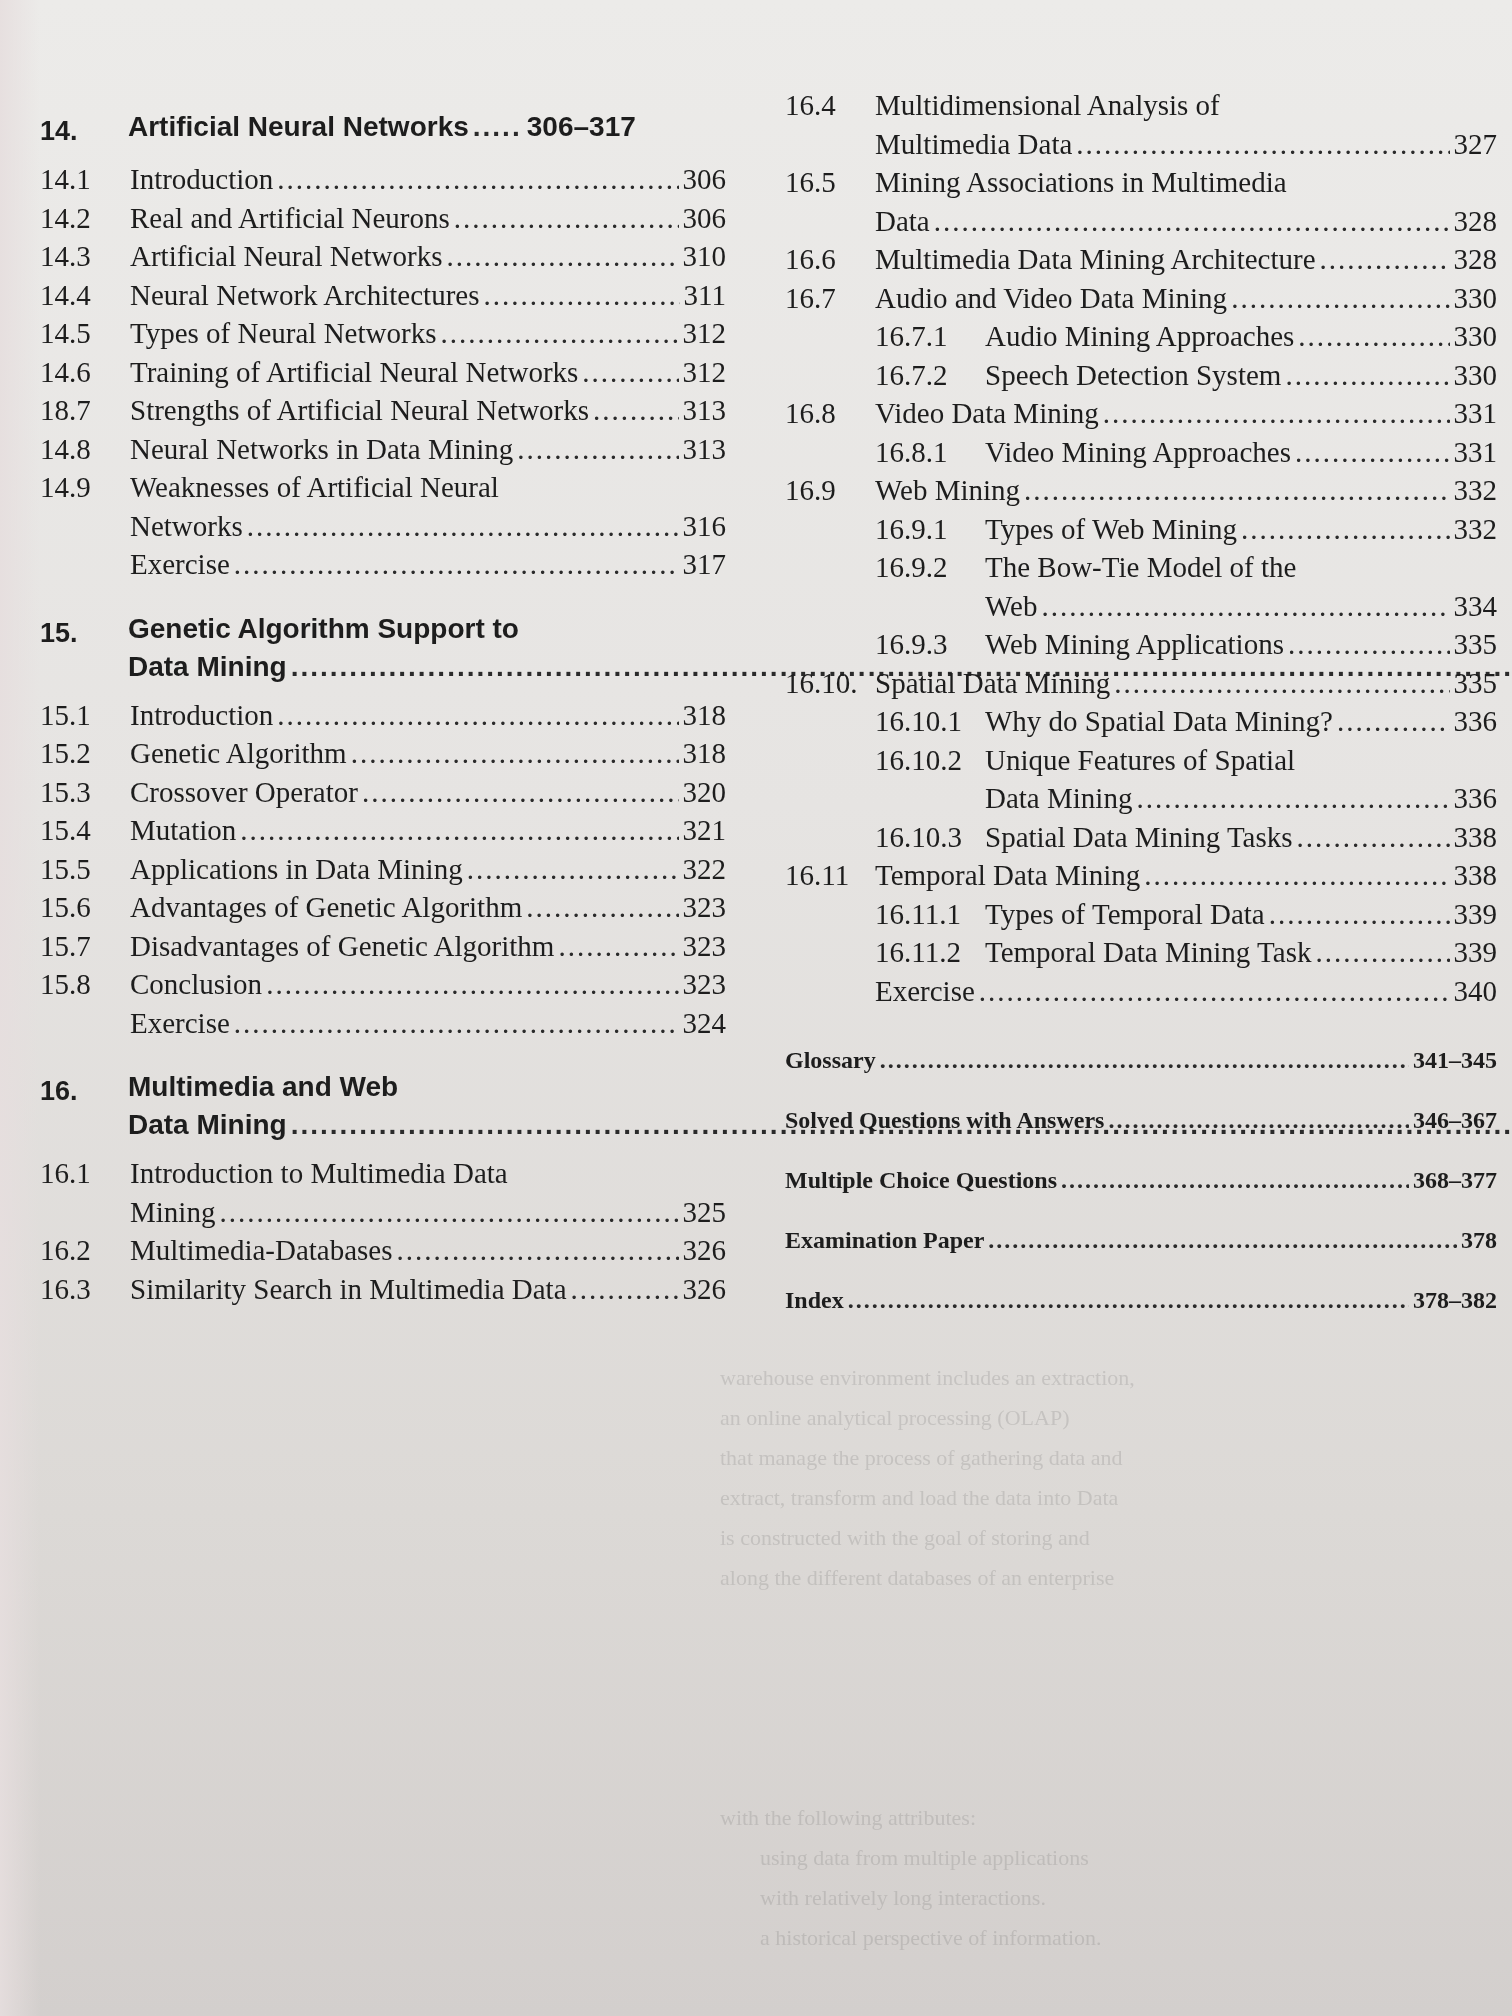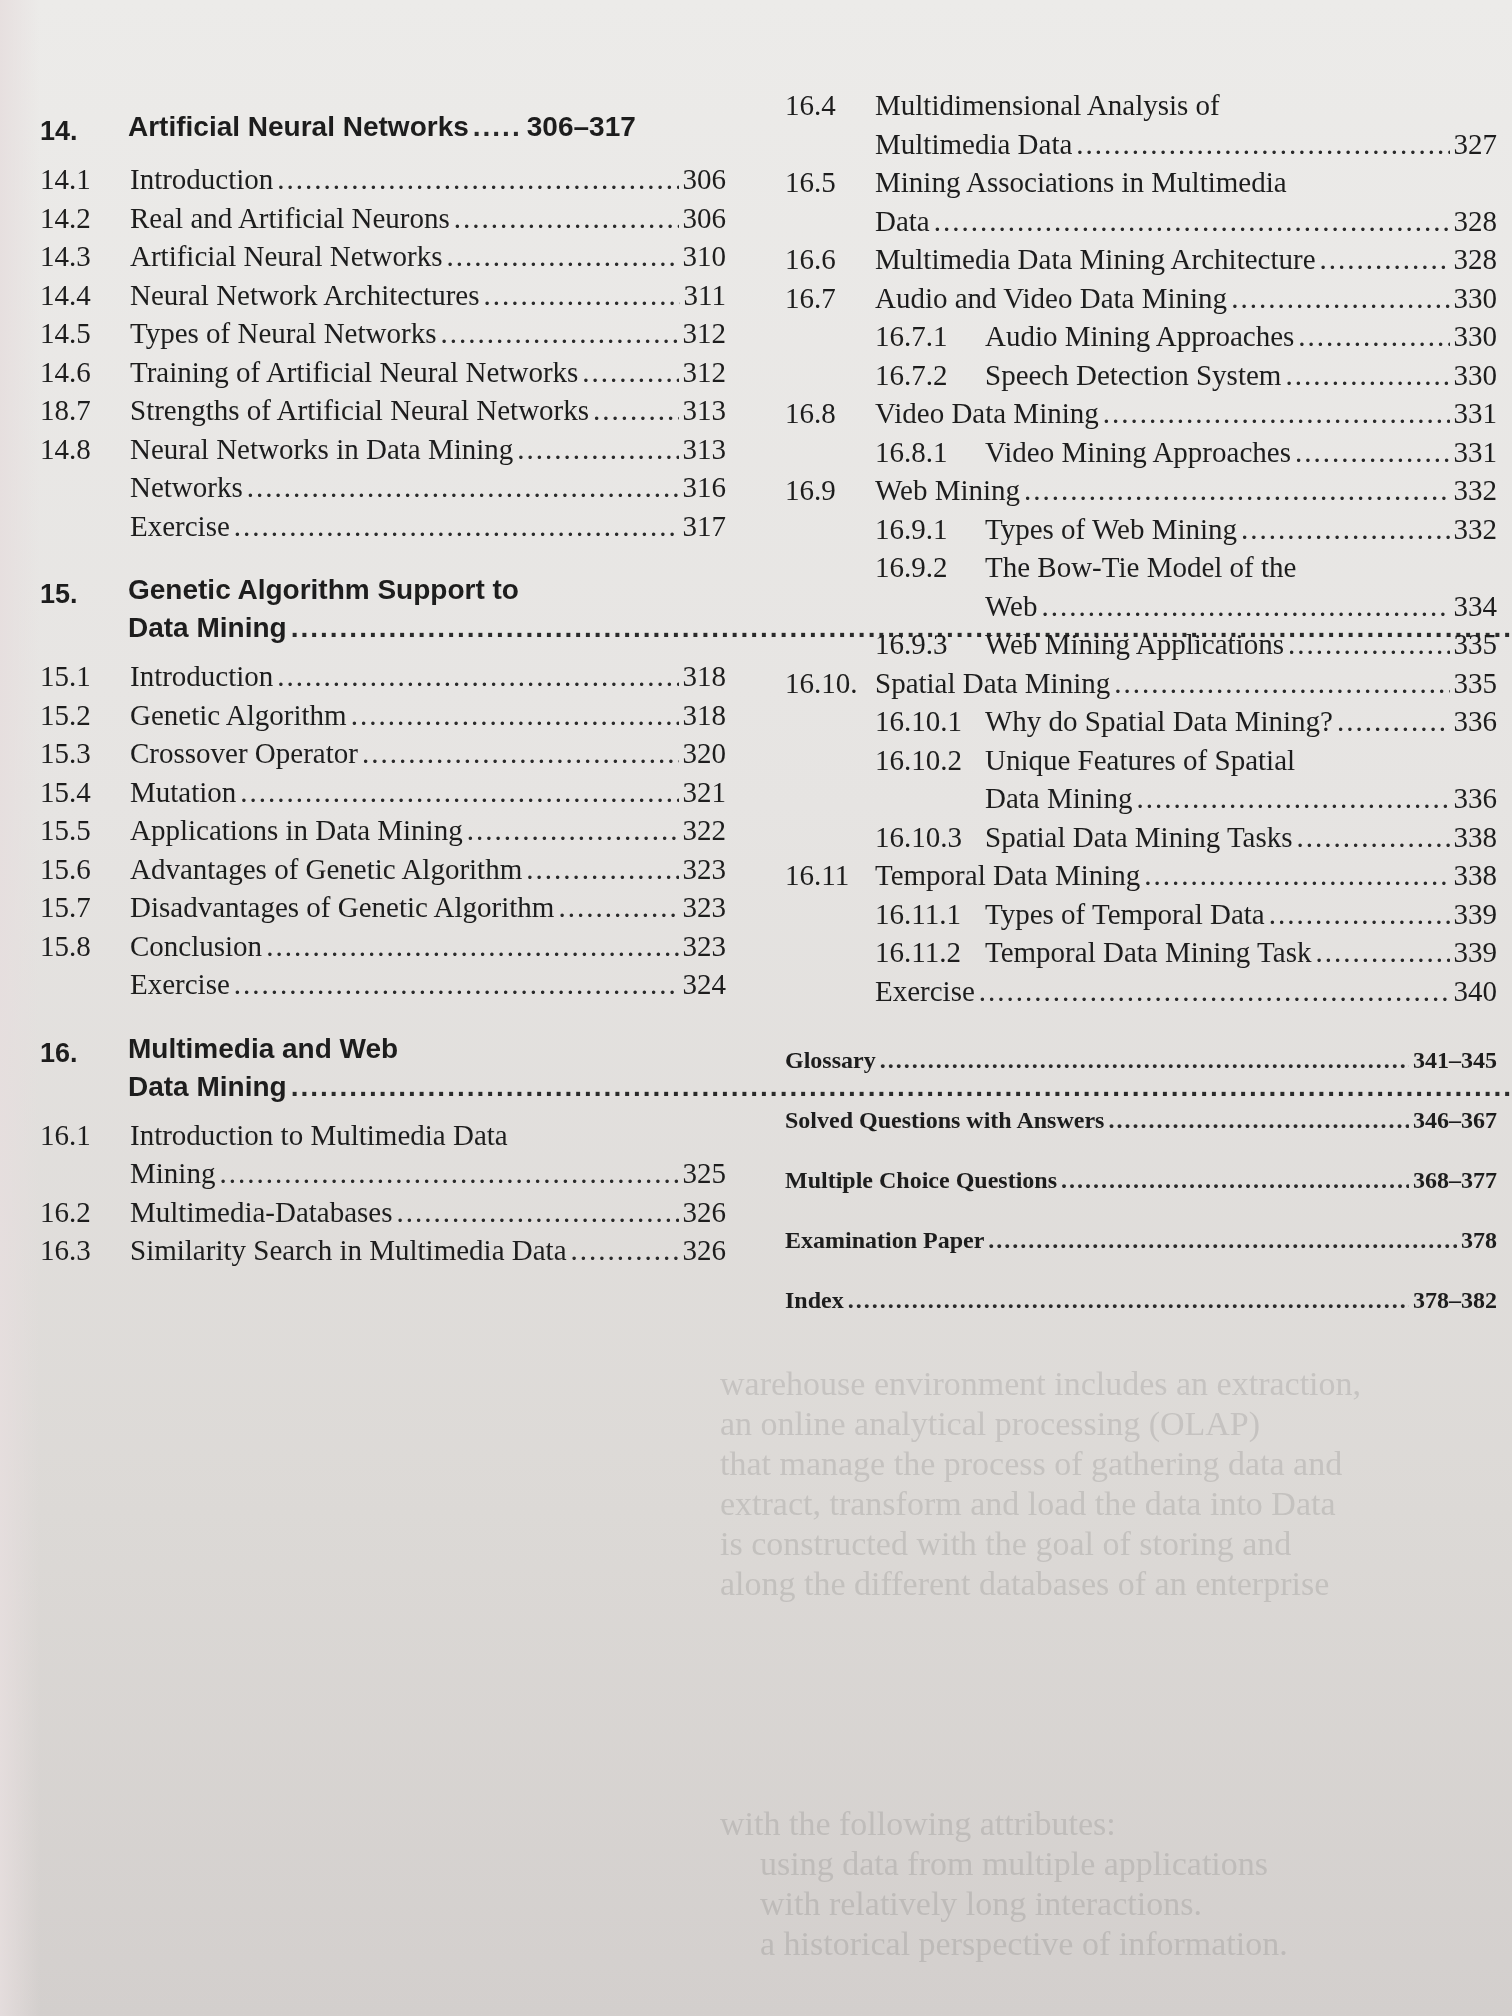--- a/index.html
+++ b/index.html
@@ -33,21 +33,21 @@
   .leader::after { content:"................................................................................................................................................................................"; }
   .page { flex:none; }
   .indent1 { padding-left:90px;text-align:center; }
   .indent2 { padding-left:200px; }
   .indent-sub { padding-left:90px; }
 
   .gap { height:26px; }
   .back-section { margin-top:20px; }
   .back-row { display:flex; align-items:baseline; font-family:Liberation Serif, serif; font-weight:bold; font-size:24px; line-height:60px; }
 
-  .bleed { position:absolute; color:rgba(90,90,90,0.18); font-family:"Liberation Serif",serif; font-size:34px; white-space:nowrap; }
+  .bleed { position:absolute; color:rgba(90,90,90,0.18); font-family:"Liberation Serif",serif; font-size:22px; white-space:nowrap; }
 </style>
 </head>
 <body>
 
 <div class="page-shade"></div>
 
 <div class="bleed" style="left:720px;top:1365px;">warehouse environment includes an extraction,</div>
 <div class="bleed" style="left:720px;top:1405px;">an online analytical processing (OLAP)</div>
 <div class="bleed" style="left:720px;top:1445px;">that manage the process of gathering data and</div>
 <div class="bleed" style="left:720px;top:1485px;">extract, transform and load the data into Data</div>
@@ -110,20 +110,24 @@
       <span class="title">Strengths of Artificial Neural Networks</span>
       <span class="leader"></span>
       <span class="page">313</span>
     </div>
   <div class="row serif">
       <span class="num">14.8</span>
       <span class="title">Neural Networks in Data Mining</span>
       <span class="leader"></span>
       <span class="page">313</span>
     </div>
+  <div class="row serif">
+      <span class="num">14.9</span>
+      <span class="title">Weaknesses of Artificial Neural</span>
+    </div>
   <div class="row serif indent1">
       <span class="title">Networks</span>
       <span class="leader"></span>
       <span class="page">316</span>
     </div>
   <div class="row serif indent1">
       <span class="title">Exercise</span>
       <span class="leader"></span>
       <span class="page">317</span>
     </div>

